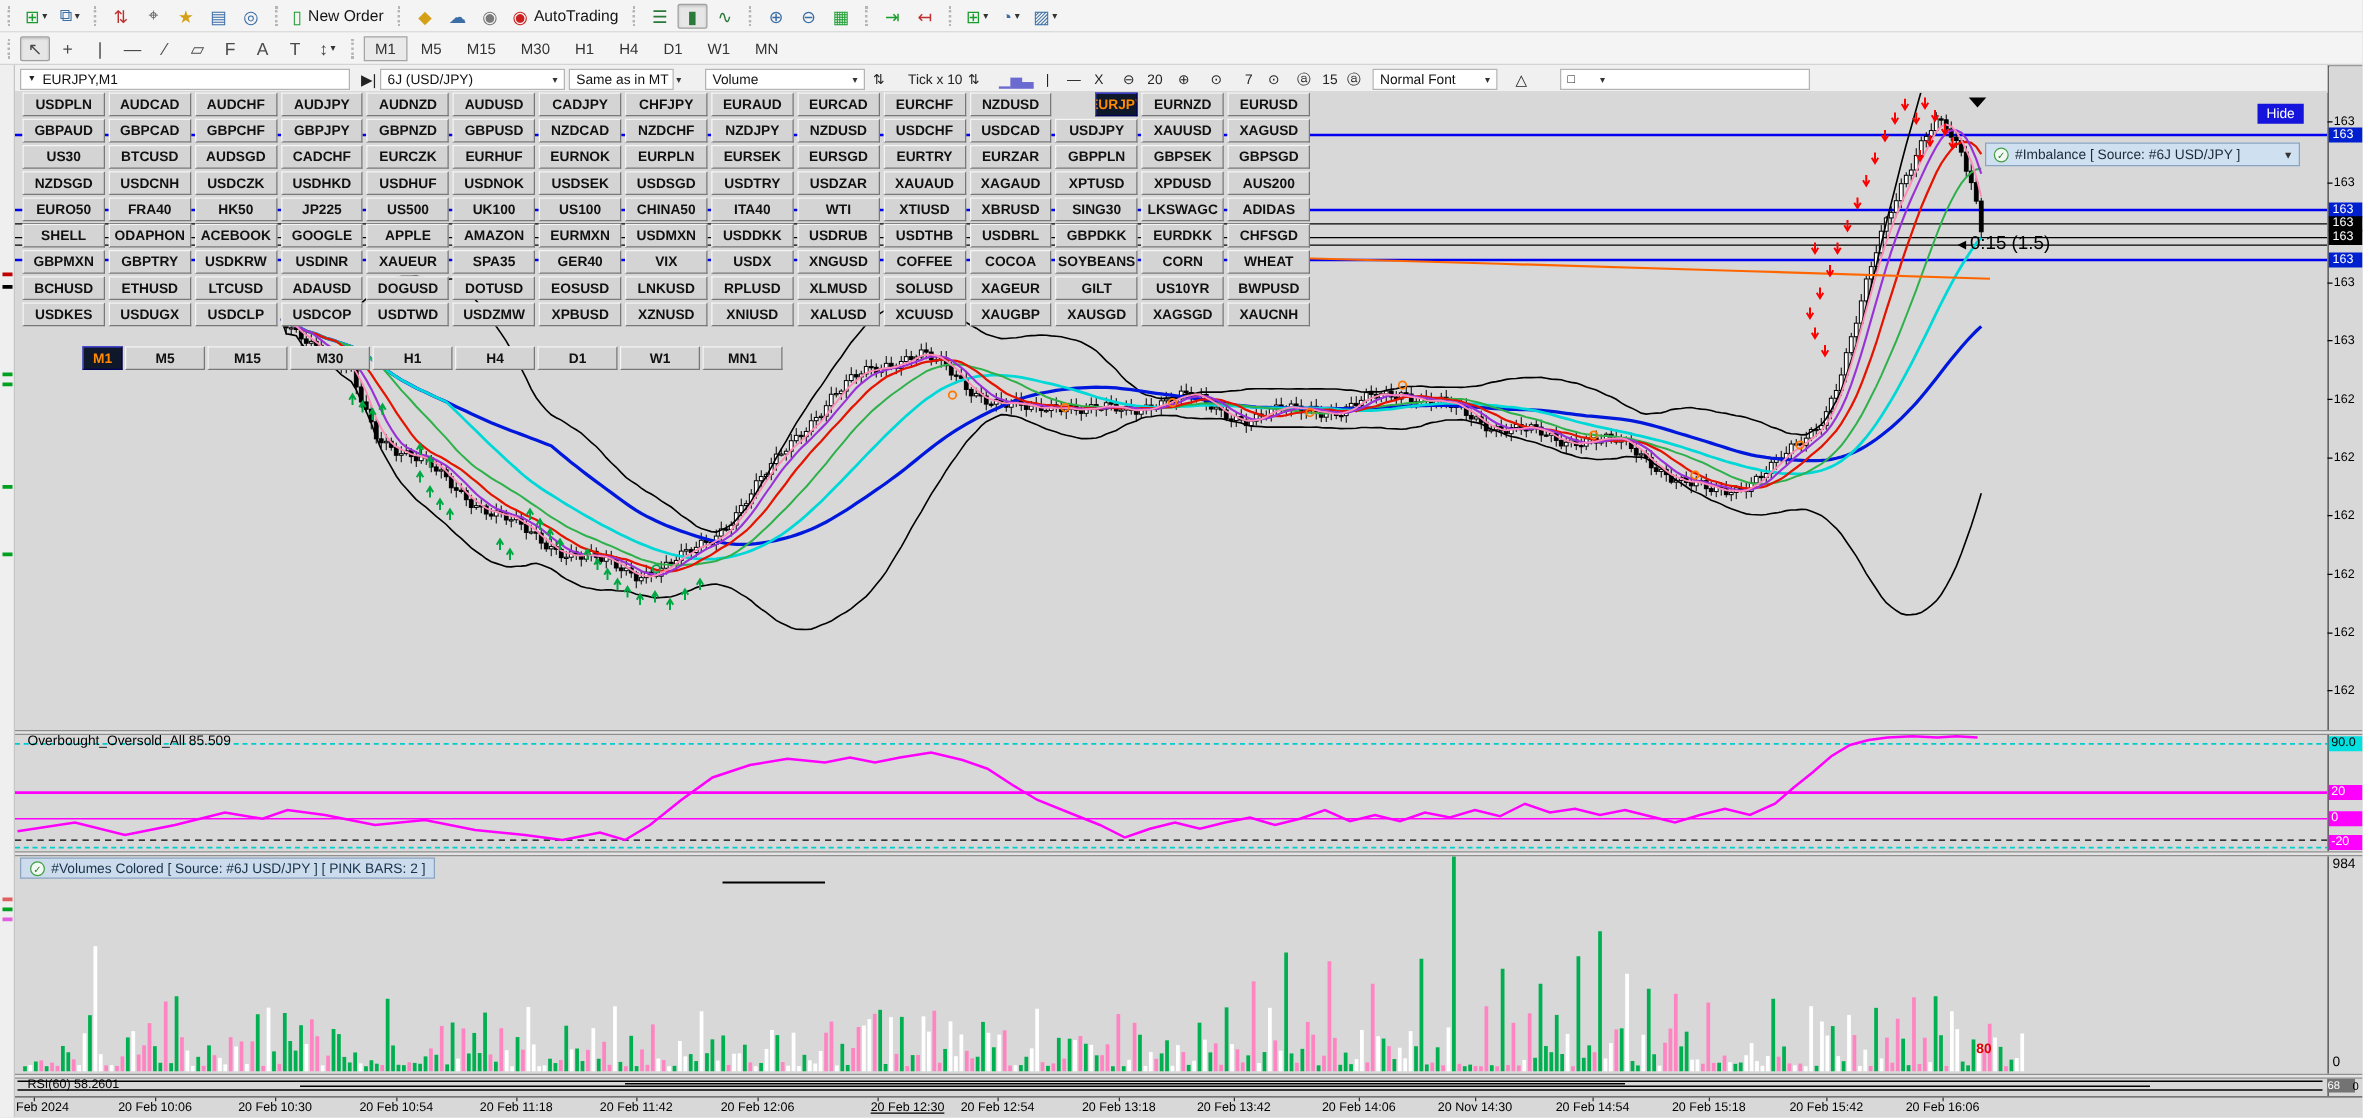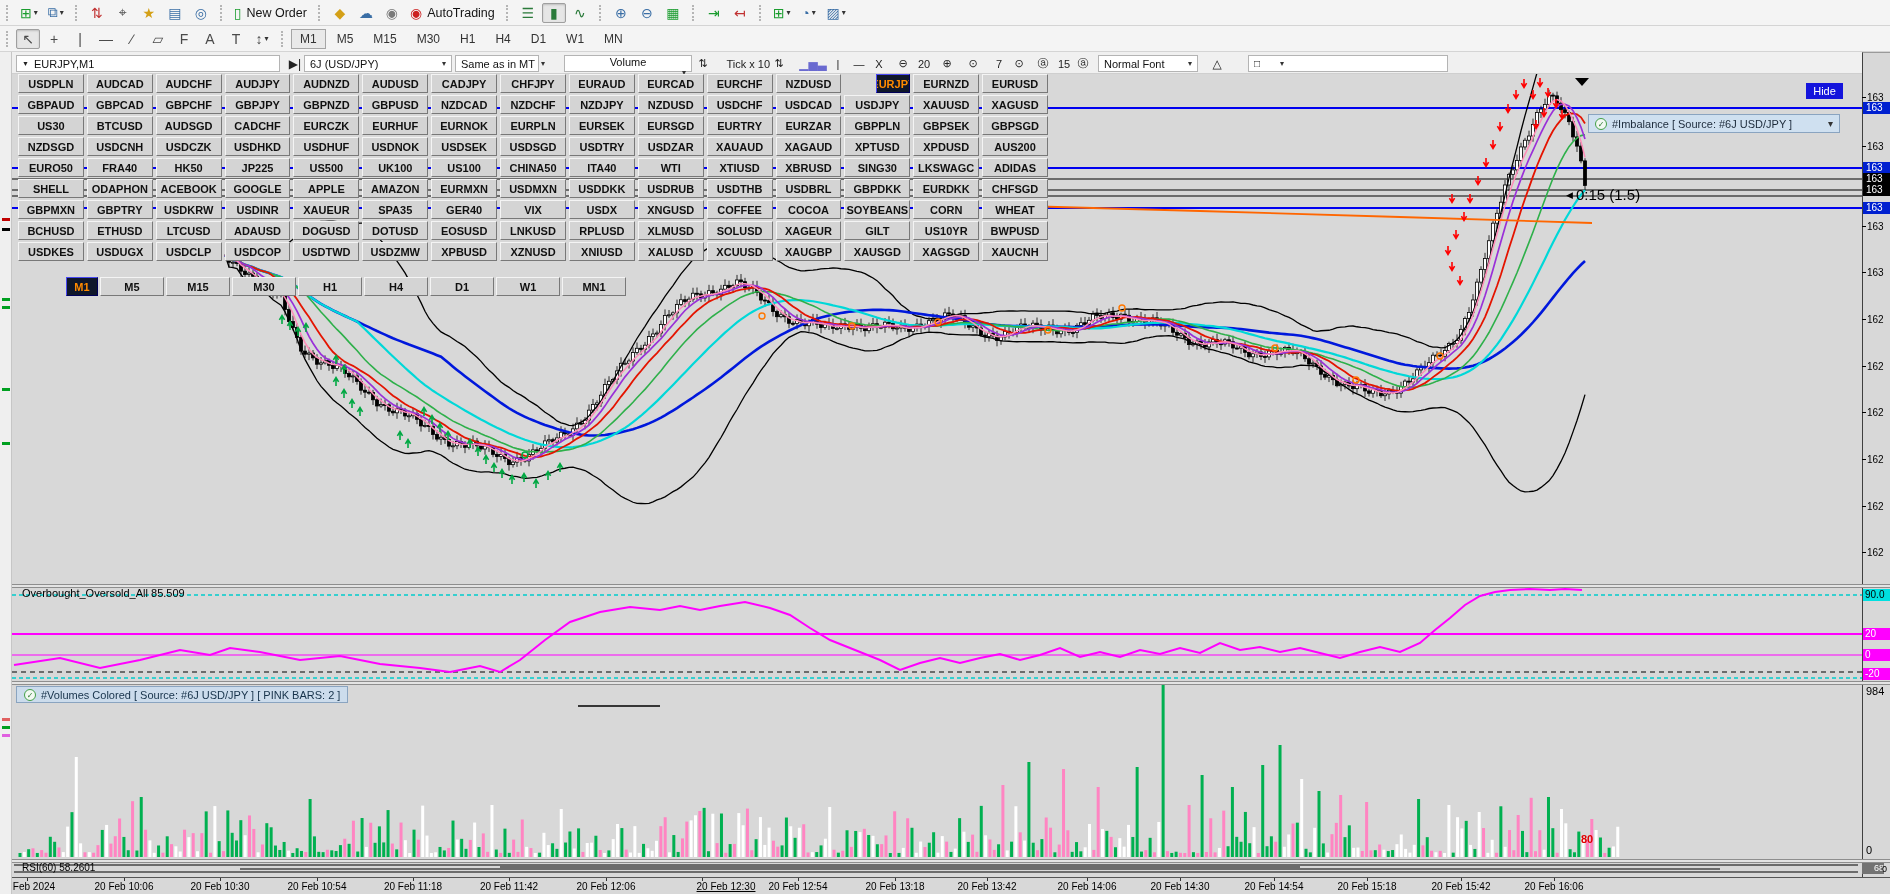--- a/index.html
+++ b/index.html
@@ -47,21 +47,21 @@
 #imbalance-box{position:absolute;left:1588px;top:114px;width:252px;height:19px;background:#cfe0f0;border:1px solid #8aa4c0;display:flex;align-items:center;font-size:11px;color:#1c2a3a;padding:0 6px;z-index:9;}
 #imbalance-box .dd-arrow{margin-left:auto;font-size:10px;}
 #price-note{position:absolute;left:1566px;top:186px;font-size:15px;color:#000;z-index:9;display:flex;align-items:center;}
 #price-note .tri{font-size:9px;margin-right:3px;}
 #osc-label{position:absolute;left:22px;top:587px;font-size:11px;color:#000;z-index:9;}
 #vol-label-box{position:absolute;left:16px;top:686px;height:17px;background:#ccdcec;border:1px solid #8aa4c0;display:flex;align-items:center;font-size:11px;color:#16324a;padding:0 7px;z-index:9;white-space:nowrap;}
 #rsi-label{position:absolute;left:22px;top:862px;font-size:10px;color:#000;z-index:9;}
 #vol-note{position:absolute;left:1581px;top:833px;font-size:11px;font-weight:bold;color:#e00000;z-index:9;}
 #vol-max{position:absolute;left:1866px;top:685px;font-size:11px;color:#000;z-index:9;}
 #vol-min{position:absolute;left:1866px;top:844px;font-size:11px;color:#000;z-index:9;}
-#rsi-badge{position:absolute;left:1862px;top:863px;width:22px;height:11px;background:#737373;color:#fff;font-size:9px;text-align:right;line-height:11px;z-index:9;}
+#rsi-badge{position:absolute;left:1862px;top:863px;width:22px;height:11px;background:#737373;color:#fff;font-size:9px;text-align:left;line-height:11px;z-index:9;}
 #rsi-min{position:absolute;left:1882px;top:864px;font-size:9px;color:#000;z-index:9;}
 
 .ptick{position:absolute;left:1867px;font-size:10px;color:#000;z-index:6;}
 .ptick::before{content:"";position:absolute;left:-5px;top:5px;width:4px;height:1px;background:#000;}
 .pbadge{position:absolute;left:1863px;width:27px;height:12px;font-size:10px;line-height:12px;padding-left:3px;color:#fff;z-index:6;}
 .obadge{position:absolute;left:1863px;width:27px;height:12px;font-size:10px;line-height:12px;padding-left:2px;z-index:6;}
 
 #time-axis{position:absolute;left:12px;top:877px;width:1878px;height:17px;background:#d8d8d8;border-top:1px solid #555;z-index:8;}
 .tlab{position:absolute;top:3px;font-size:10px;color:#000;transform:translateX(-50%);white-space:nowrap;}
 .ttick{position:absolute;top:0;width:1px;height:3px;background:#333;}
@@ -221,21 +221,21 @@
     </div>
   <div class="ct-ico" style="left:274px;width:18px;font-size:12px;">▶|</div>
   <div class="ct-box" style="left:292px;width:148px;">
       <span>6J (USD/JPY)</span>
       <span class="dd-arrow"></span>
     </div>
   <div class="ct-box" style="left:443px;width:84px;">
       <span>Same as in MT</span>
       <span class="dd-arrow"></span>
     </div>
-  <div class="ct-box" style="left:552px;width:128px;flex-direction:column;">
+  <div class="ct-box" style="left:552px;width:128px;">
       <span>Volume</span>
       <span class="dd-arrow"></span>
     </div>
   <div class="ct-ico" style="left:684px;width:14px;">⇅</div>
   <div class="ct-ico" style="left:700px;width:58px;justify-content:flex-end;">
       <span>Tick x 10</span>
     </div>
   <div class="ct-ico" style="left:760px;width:14px;">⇅</div>
   <div class="ct-ico" style="left:790px;width:22px;font-size:12px;color:#6a6ad0;">▁▅▃</div>
   <div class="ct-ico" style="left:820px;width:12px;">|</div>
@@ -1610,21 +1610,21 @@
     <div class="tlab" style="left: 714px; text-decoration: underline;">20 Feb 12:30</div>
     <div class="ttick" style="left: 786px;"></div>
     <div class="tlab" style="left: 786px;">20 Feb 12:54</div>
     <div class="ttick" style="left: 883px;"></div>
     <div class="tlab" style="left: 883px;">20 Feb 13:18</div>
     <div class="ttick" style="left: 975px;"></div>
     <div class="tlab" style="left: 975px;">20 Feb 13:42</div>
     <div class="ttick" style="left: 1075px;"></div>
     <div class="tlab" style="left: 1075px;">20 Feb 14:06</div>
     <div class="ttick" style="left: 1168px;"></div>
-    <div class="tlab" style="left: 1168px;">20 Feb 14:30</div>
+    <div class="tlab" style="left: 1168px;">20 Nov 14:30</div>
     <div class="ttick" style="left: 1262px;"></div>
     <div class="tlab" style="left: 1262px;">20 Feb 14:54</div>
     <div class="ttick" style="left: 1355px;"></div>
     <div class="tlab" style="left: 1355px;">20 Feb 15:18</div>
     <div class="ttick" style="left: 1449px;"></div>
     <div class="tlab" style="left: 1449px;">20 Feb 15:42</div>
     <div class="ttick" style="left: 1542px;"></div>
     <div class="tlab" style="left: 1542px;">20 Feb 16:06</div>
   </div>
 

